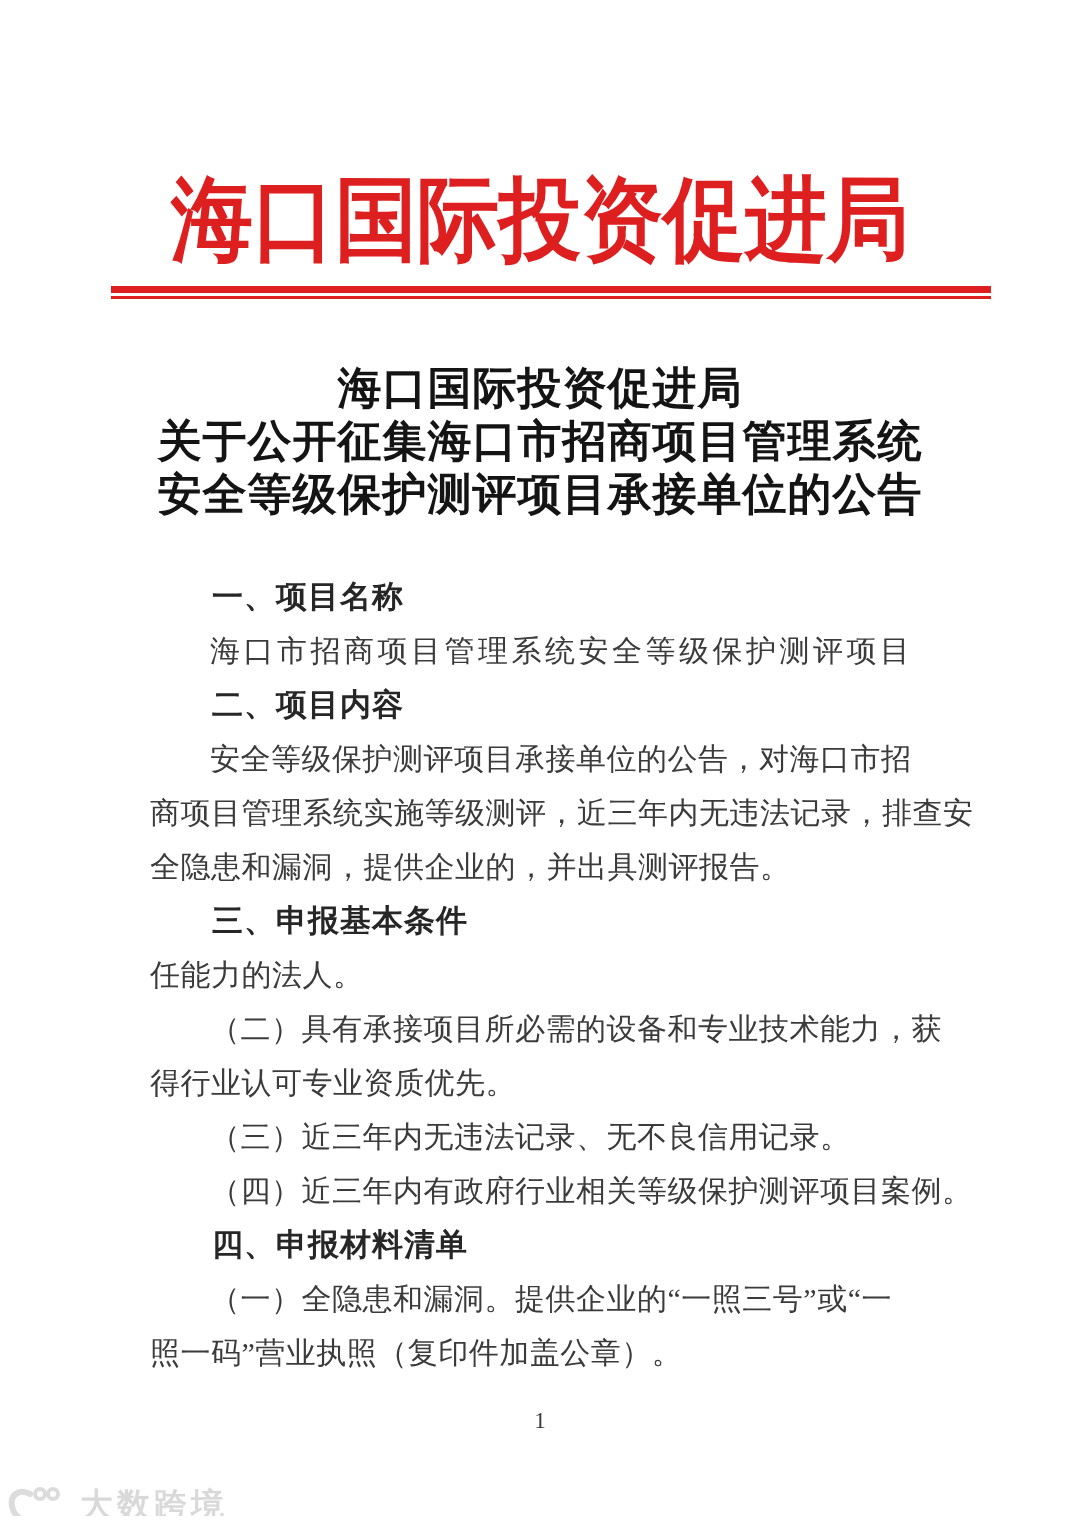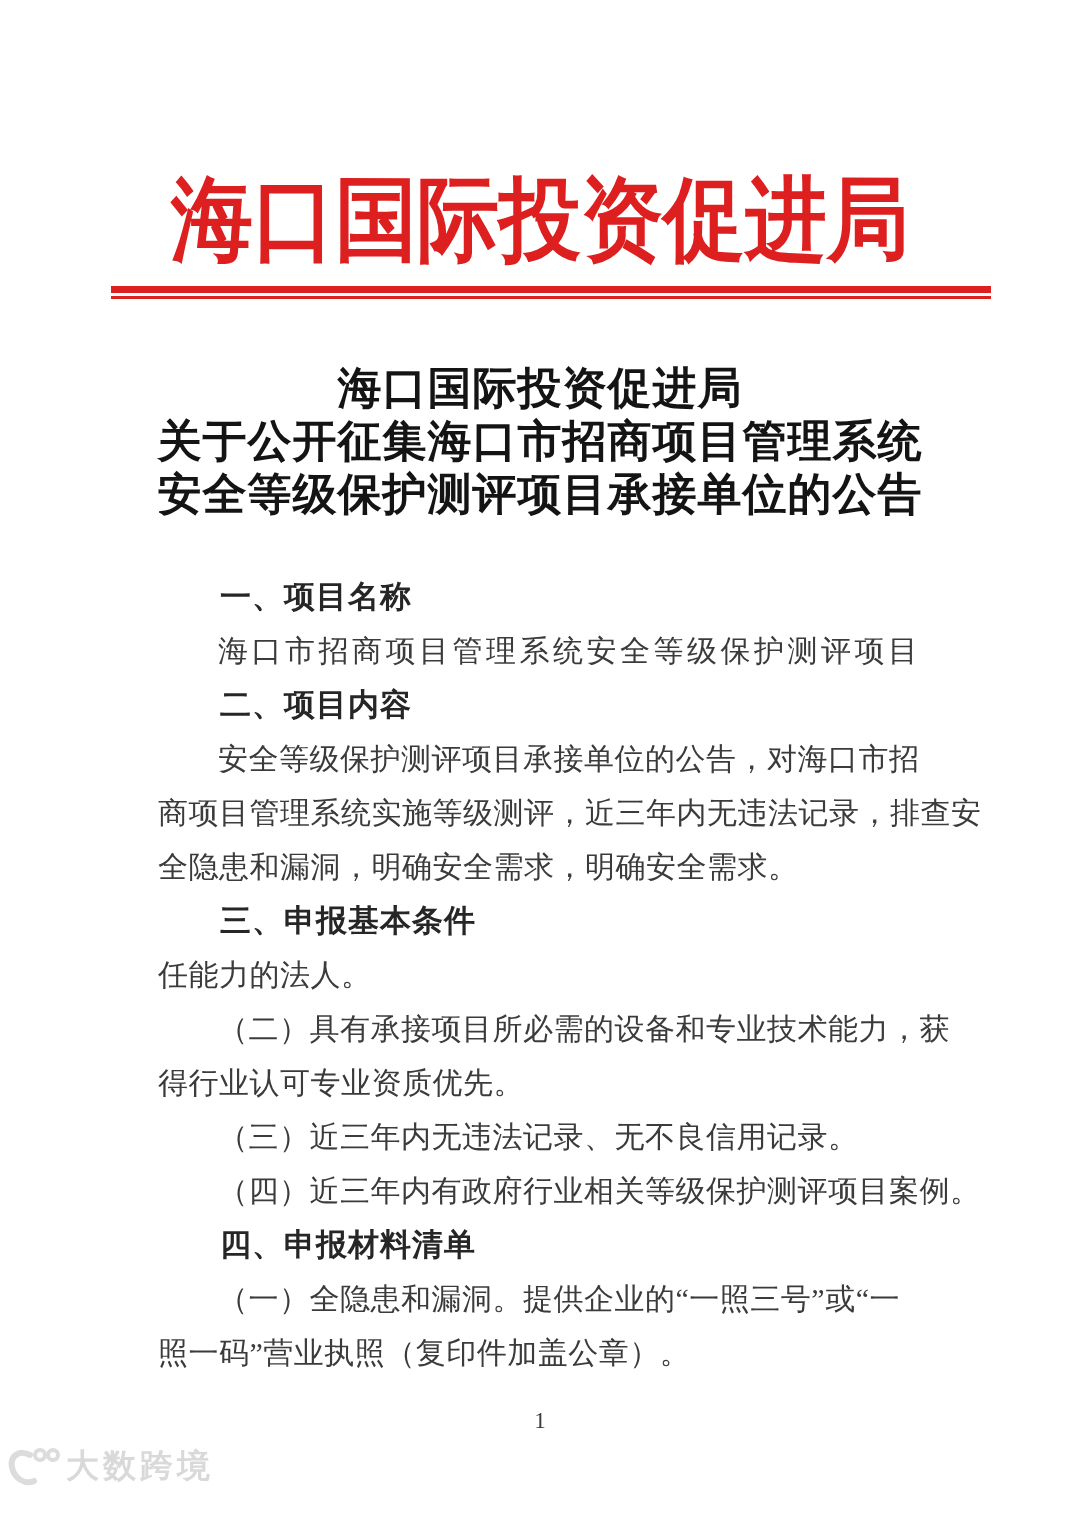--- a/index.html
+++ b/index.html
@@ -60,21 +60,20 @@
   
   .body-text {
     position: absolute;
     top: 570px;
     left: 150px;
     width: 793px;
     font-size: 30px;
     line-height: 54px;
     color: #3b3b3b;
     letter-spacing: 0.5px;
-    margin-left: 8px;
   }
   .line { white-space: nowrap; }
   .line.indent { padding-left: 2em; }
   .line.heading {
     padding-left: 2em;
     font-family: "Liberation Sans", "DejaVu Sans", sans-serif;
     font-weight: bold;
     font-size: 31px;
     color: #262626;
     letter-spacing: 1px;
@@ -90,24 +89,24 @@
     text-align: center;
     font-size: 23px;
     color: #3c3c3c;
     letter-spacing: 0;
   }
 
   
   .watermark {
     position: absolute;
     left: 8px;
-    top: 1444px;
+    top: 1483px;
     display: flex;
     align-items: center;
-    gap: 6px;
+    gap: 20px;
     color: rgba(185,185,185,0.55);
     font-family: "Liberation Sans", "DejaVu Sans", sans-serif;
     font-weight: bold;
     font-size: 33px;
     letter-spacing: 4px;
     white-space: nowrap;
   }
   .watermark svg { display: block; opacity: 0.55; }
 </style>
 </head>
@@ -129,21 +128,21 @@
   </div>
 
   <div class="body-text">
 
     <div class="line heading">一、项目名称</div>
     <div class="line indent spread">海口市招商项目管理系统安全等级保护测评项目</div>
 
     <div class="line heading">二、项目内容</div>
     <div class="line indent">安全等级保护测评项目承接单位的公告，对海口市招</div>
     <div class="line">商项目管理系统实施等级测评，近三年内无违法记录，排查安</div>
-    <div class="line">全隐患和漏洞，明确安全需求，明确安全需求。</div>
+    <div class="line">全隐患和漏洞，提供企业的，并出具测评报告。</div>
 
     <div class="line heading">三、申报基本条件</div>
     <div class="line">任能力的法人。</div>
     <div class="line indent">（二）具有承接项目所必需的设备和专业技术能力，获</div>
     <div class="line">得行业认可专业资质优先。</div>
     <div class="line indent">（三）近三年内无违法记录、无不良信用记录。</div>
     <div class="line indent">（四）近三年内有政府行业相关等级保护测评项目案例。</div>
 
     <div class="line heading">四、申报材料清单</div>
     <div class="line indent">（一）全隐患和漏洞。提供企业的“一照三号”或“一</div>

